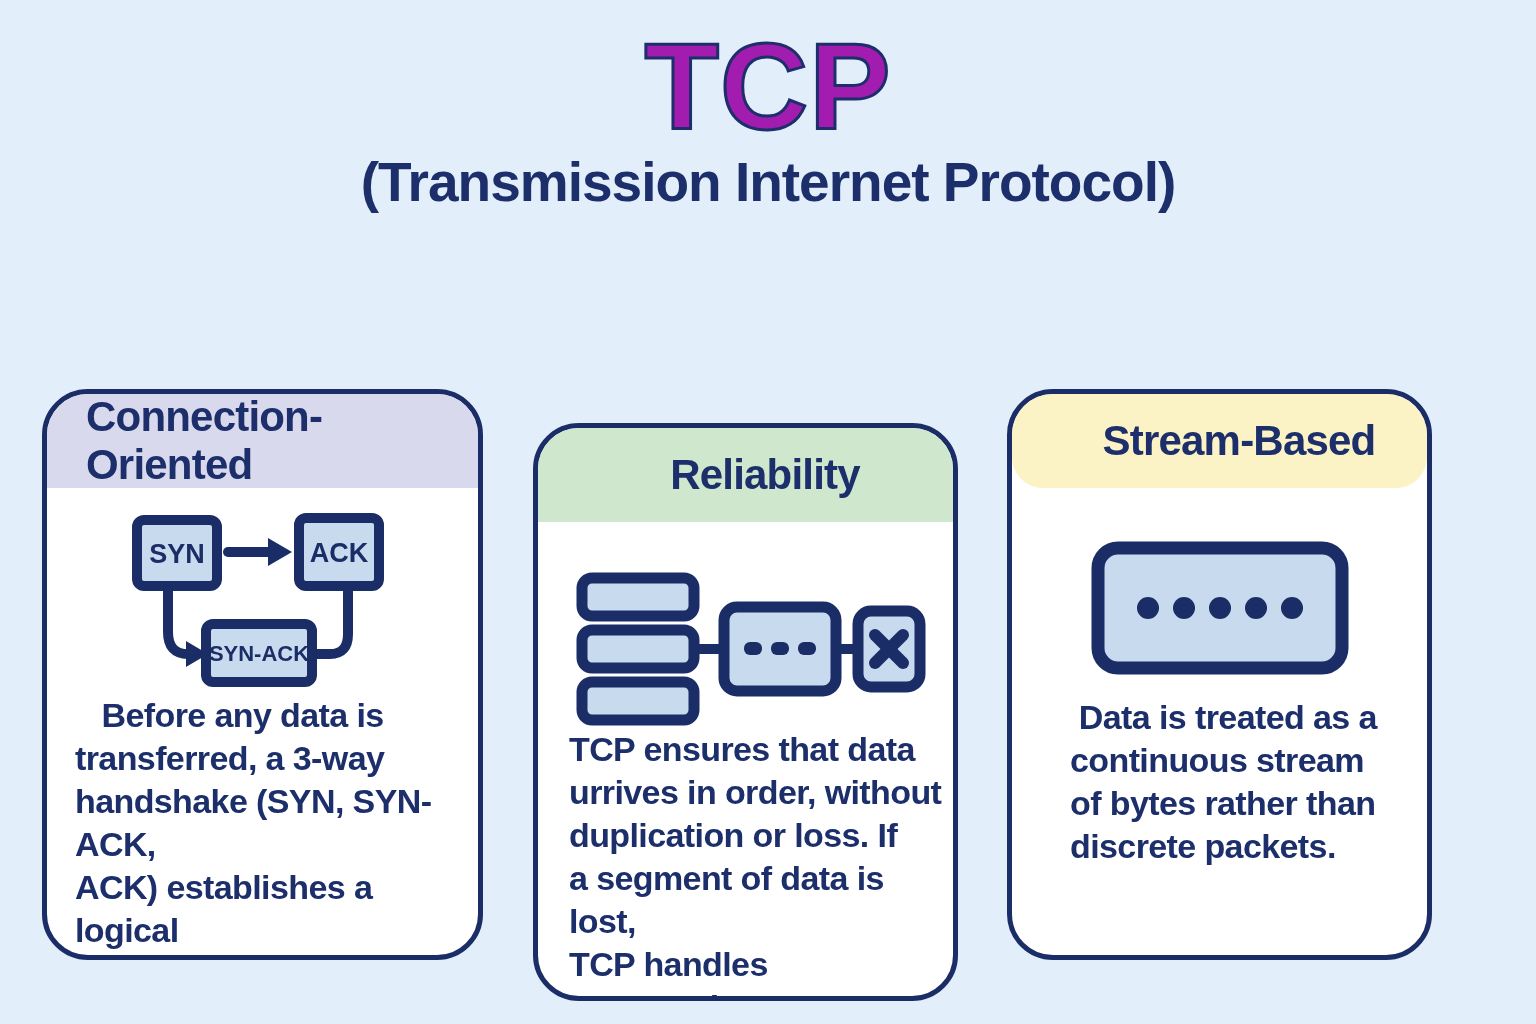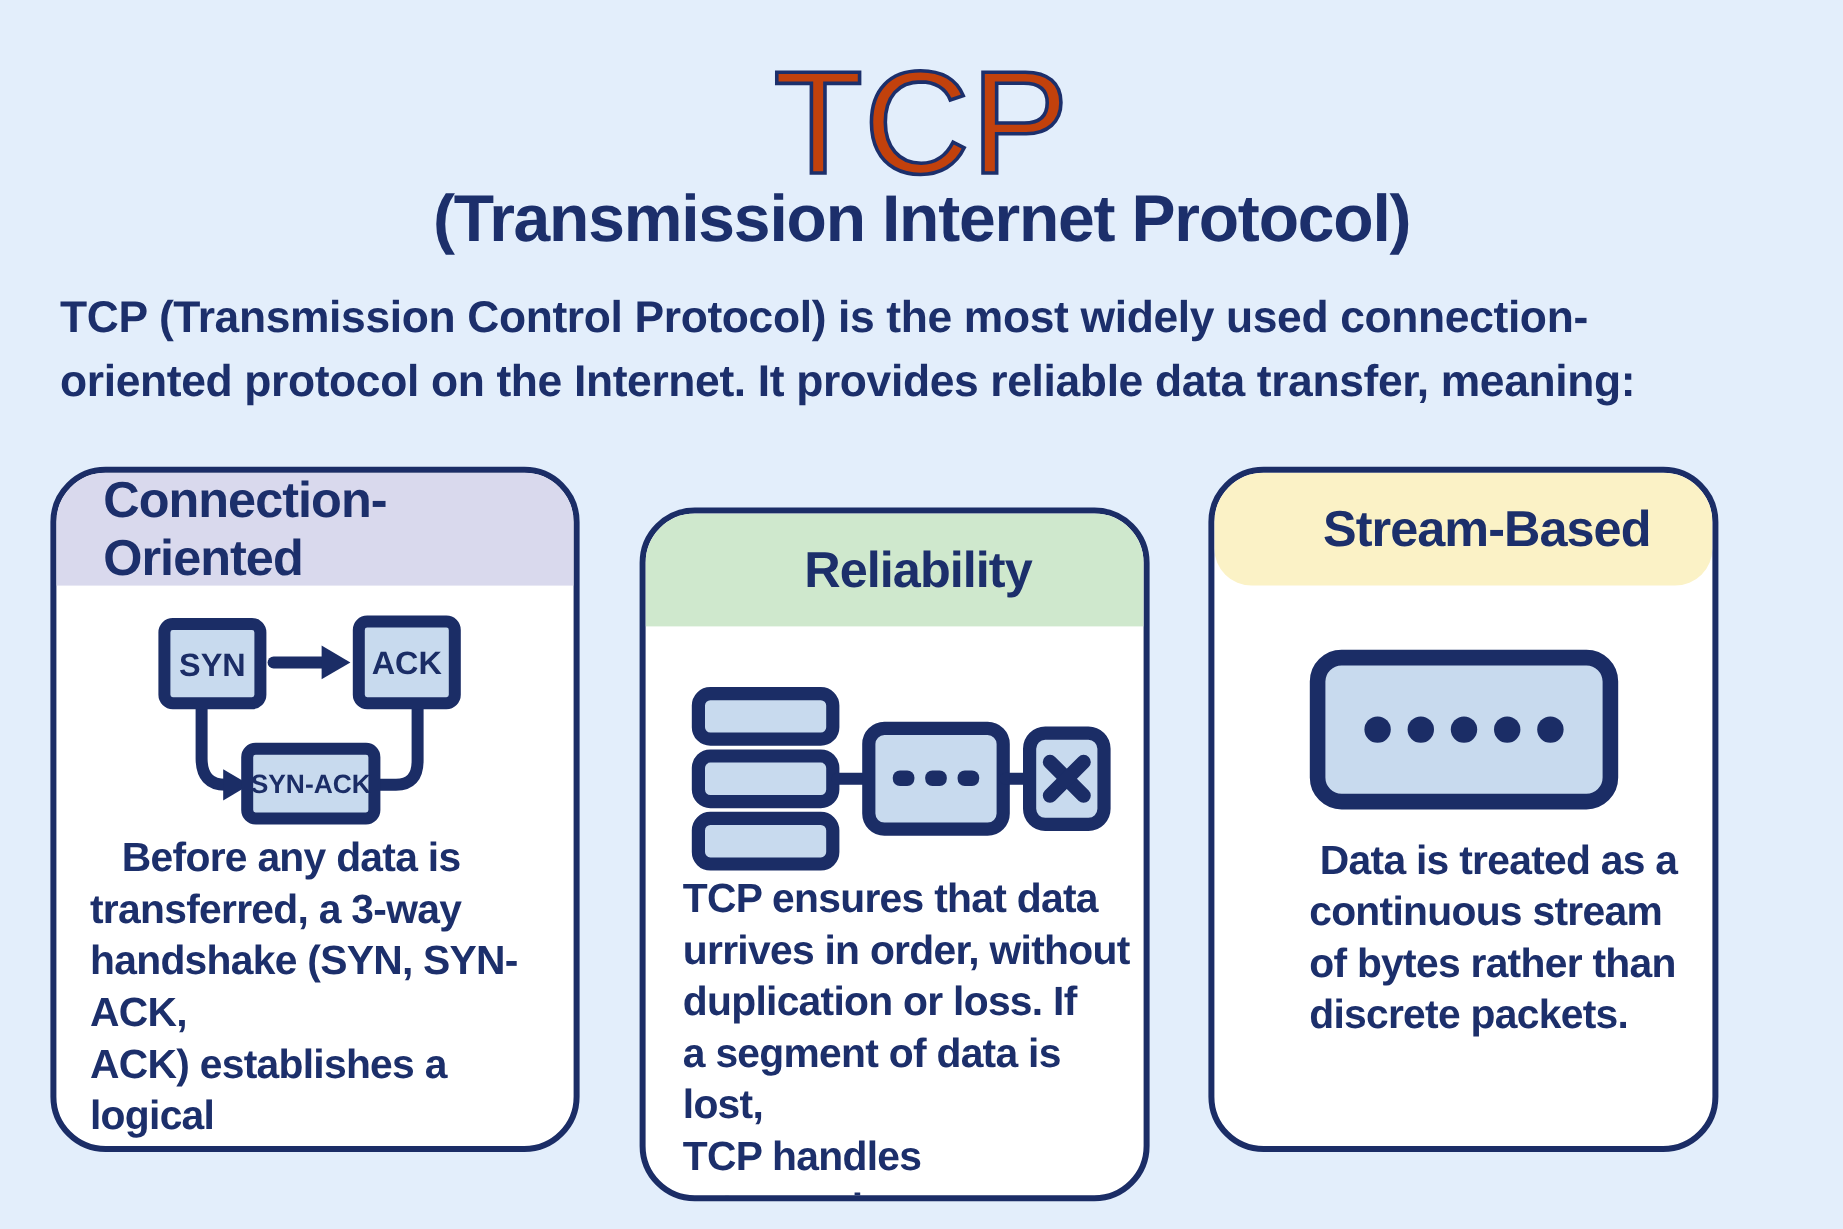--- a/index.html
+++ b/index.html
@@ -9,24 +9,24 @@
     background: #e3eefb;
     overflow: hidden;
   }
   #stage {
     position: relative;
     width: 1536px; height: 1024px;
     background: #e3eefb;
     color: #1c2f6b;
   }
   .title {
-    position: absolute; top: 41px; left: 0; width: 100%;
+    position: absolute; top: 26px; left: 0; width: 100%;
     text-align: center;
-    font-size: 122px; font-weight: normal; line-height: 1;
-    color: #c2410c;
+    font-size: 122px; font-weight: bold; line-height: 1;
+    color: #a21caf;
     -webkit-text-stroke: 3px #1c2f6b;
     letter-spacing: 1px;
   }
   .subtitle {
     position: absolute; top: 152px; left: 0; width: 100%;
     text-align: center;
     font-size: 55px; font-weight: bold; line-height: 1.1;
     color: #1c2f6b;
     letter-spacing: -1px;
   }
@@ -68,36 +68,34 @@
   #card-3 .icon-wrap { top: 146px; }
   .card-body {
     position: absolute;
     font-size: 34px; font-weight: 600; line-height: 43px;
     color: #1c2f6b;
     white-space: pre-line;
     letter-spacing: -0.6px;
   }
   #card-1 .card-body { top: 300px; left: 28px; right: 10px; }
   #card-2 .card-body { top: 300px; left: 31px; right: 8px;  }
-  #card-3 .card-body { top: 302px; left: 58px; right: 10px; margin-left: 21px; }
+  #card-3 .card-body { top: 302px; left: 58px; right: 10px; }
   svg text {
     font-family: "Liberation Sans", sans-serif;
     font-weight: bold;
     fill: #1b2d66;
   }
 </style>
 </head>
 <body>
 
 <div id="stage">
 
   <div class="title">TCP</div>
   <div class="subtitle">(Transmission Internet Protocol)</div>
-  <div class="intro">TCP (Transmission Control Protocol) is the most widely used connection-
-oriented protocol on the Internet. It provides reliable data transfer, meaning:</div>
 
   <div class="card" id="card-1">
     <div class="card-header">
       <span>Connection-Oriented</span>
     </div>
     <div class="icon-wrap">
       <svg width="270" height="185" viewBox="0 0 270 185">
 
         <line x1="100" y1="46" x2="142" y2="46" stroke="#1b2d66" stroke-width="10" stroke-linecap="round"></line>
         <polygon points="140,32 164,46 140,60" fill="#1b2d66"></polygon>

